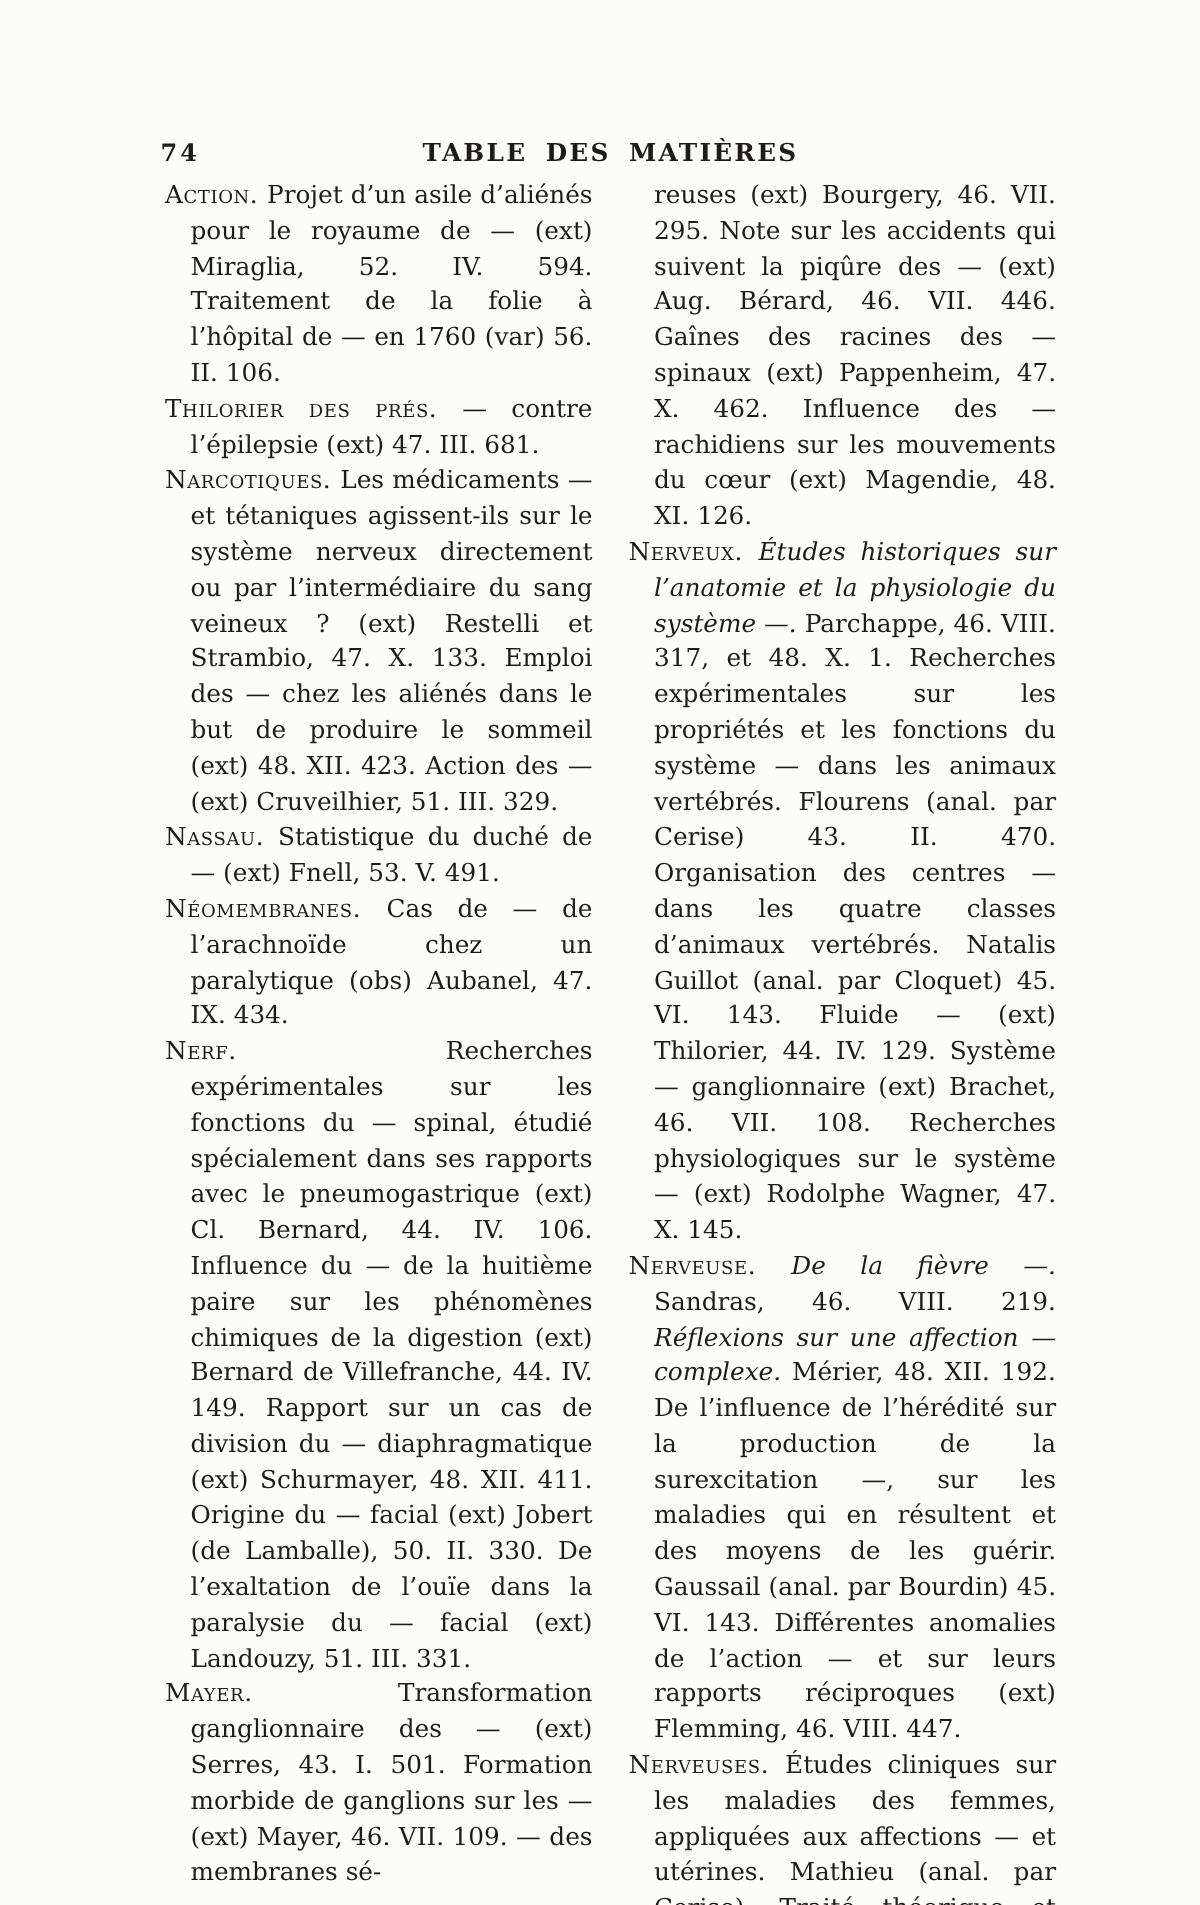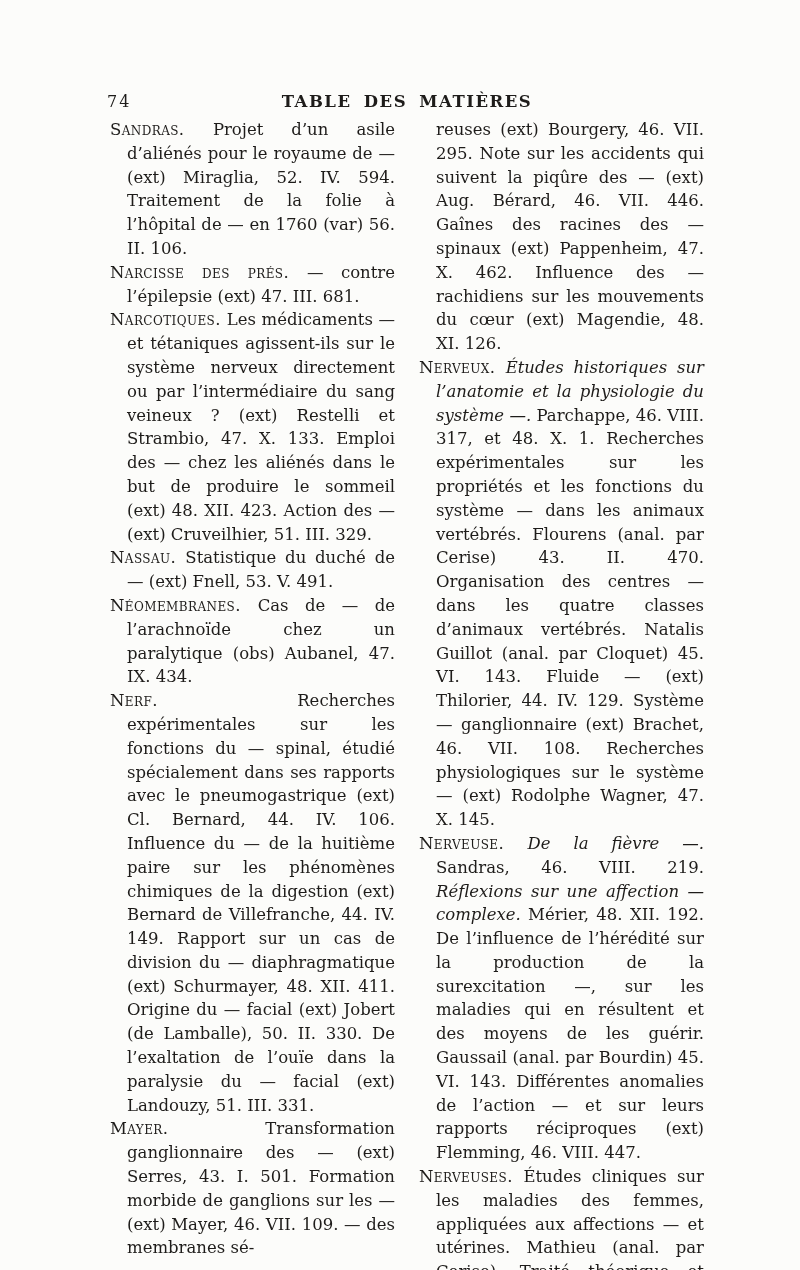--- a/index.html
+++ b/index.html
@@ -21,21 +21,21 @@
     top: 92px;
     left: 0;
     width: 800px;
     height: 24px;
   }
   .page-number {
     position: absolute;
     left: 107px;
     top: 0;
     font-size: 16px;
-    font-weight: normal;
+    font-weight: bold;
     letter-spacing: 2px;
   }
   .header-title {
     position: absolute;
     left: 110px;
     width: 594px;
     top: 0;
     text-align: center;
     font-size: 16.5px;
     font-weight: bold;
@@ -78,22 +78,22 @@
 </head>
 <body>
 
 <div class="page">
   <div class="header-row">
     <span class="page-number">74</span>
     <span class="header-title">TABLE DES MATIÈRES</span>
   </div>
   <div class="columns">
     <div class="column" id="col-left">
-        <div class="entry"><span class="term">Sandras. </span><span class="plain">Projet d’un asile d’aliénés pour le royaume de — (ext) Miraglia, 52. IV. 594. Traitement de la folie à l’hôpital de — en 1760 (var) 56. II. 106.</span></div>
-        <div class="entry"><span class="term">Narcisse des prés. </span><span class="plain">— contre l’épilepsie (ext) 47. III. 681.</span></div>
+        <div class="entry"><span class="term">Action. </span><span class="plain">Projet d’un asile d’aliénés pour le royaume de — (ext) Miraglia, 52. IV. 594. Traitement de la folie à l’hôpital de — en 1760 (var) 56. II. 106.</span></div>
+        <div class="entry"><span class="term">Thilorier des prés. </span><span class="plain">— contre l’épilepsie (ext) 47. III. 681.</span></div>
         <div class="entry"><span class="term">Narcotiques. </span><span class="plain">Les médicaments — et tétaniques agissent-ils sur le système nerveux directement ou par l’intermédiaire du sang veineux ? (ext) Restelli et Strambio, 47. X. 133. Emploi des — chez les aliénés dans le but de produire le sommeil (ext) 48. XII. 423. Action des — (ext) Cruveilhier, 51. III. 329.</span></div>
         <div class="entry"><span class="term">Nassau. </span><span class="plain">Statistique du duché de — (ext) Fnell, 53. V. 491.</span></div>
         <div class="entry"><span class="term">Néomembranes. </span><span class="plain">Cas de — de l’arachnoïde chez un paralytique (obs) Aubanel, 47. IX. 434.</span></div>
         <div class="entry"><span class="term">Nerf. </span><span class="plain">Recherches expérimentales sur les fonctions du — spinal, étudié spécialement dans ses rapports avec le pneumogastrique (ext) Cl. Bernard, 44. IV. 106. Influence du — de la huitième paire sur les phénomènes chimiques de la digestion (ext) Bernard de Villefranche, 44. IV. 149. Rapport sur un cas de division du — diaphragmatique (ext) Schurmayer, 48. XII. 411. Origine du — facial (ext) Jobert (de Lamballe), 50. II. 330. De l’exaltation de l’ouïe dans la paralysie du — facial (ext) Landouzy, 51. III. 331.</span></div>
         <div class="entry"><span class="term">Mayer. </span><span class="plain">Transformation ganglionnaire des — (ext) Serres, 43. I. 501. Formation morbide de ganglions sur les — (ext) Mayer, 46. VII. 109. — des membranes sé-</span></div>
       </div>
     <div class="column" id="col-right">
         <div class="entry continuation"><span class="plain">reuses (ext) Bourgery, 46. VII. 295. Note sur les accidents qui suivent la piqûre des — (ext) Aug. Bérard, 46. VII. 446. Gaînes des racines des — spinaux (ext) Pappenheim, 47. X. 462. Influence des — rachidiens sur les mouvements du cœur (ext) Magendie, 48. XI. 126.</span></div>
         <div class="entry"><span class="term">Nerveux. </span><span class="it">Études historiques sur l’anatomie et la physiologie du système —.</span><span class="plain"> Parchappe, 46. VIII. 317, et 48. X. 1. Recherches expérimentales sur les propriétés et les fonctions du système — dans les animaux vertébrés. Flourens (anal. par Cerise) 43. II. 470. Organisation des centres — dans les quatre classes d’animaux vertébrés. Natalis Guillot (anal. par Cloquet) 45. VI. 143. Fluide — (ext) Thilorier, 44. IV. 129. Système — ganglionnaire (ext) Brachet, 46. VII. 108. Recherches physiologiques sur le système — (ext) Rodolphe Wagner, 47. X. 145.</span></div>
         <div class="entry"><span class="term">Nerveuse. </span><span class="it">De la fièvre —.</span><span class="plain"> Sandras, 46. VIII. 219. </span><span class="it">Réflexions sur une affection — complexe.</span><span class="plain"> Mérier, 48. XII. 192. De l’influence de l’hérédité sur la production de la surexcitation —, sur les maladies qui en résultent et des moyens de les guérir. Gaussail (anal. par Bourdin) 45. VI. 143. Différentes anomalies de l’action — et sur leurs rapports réciproques (ext) Flemming, 46. VIII. 447.</span></div>

